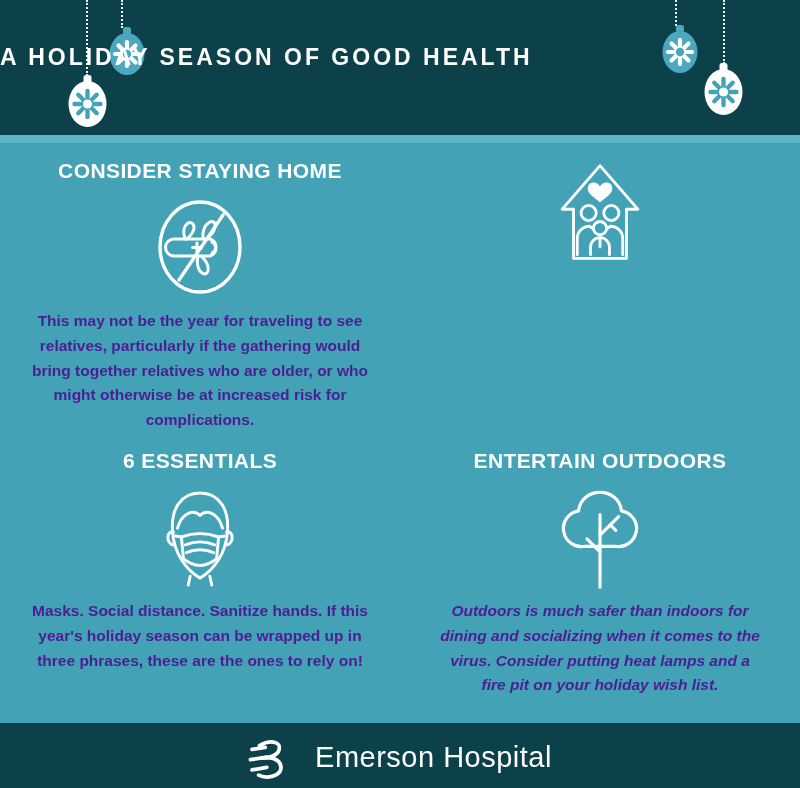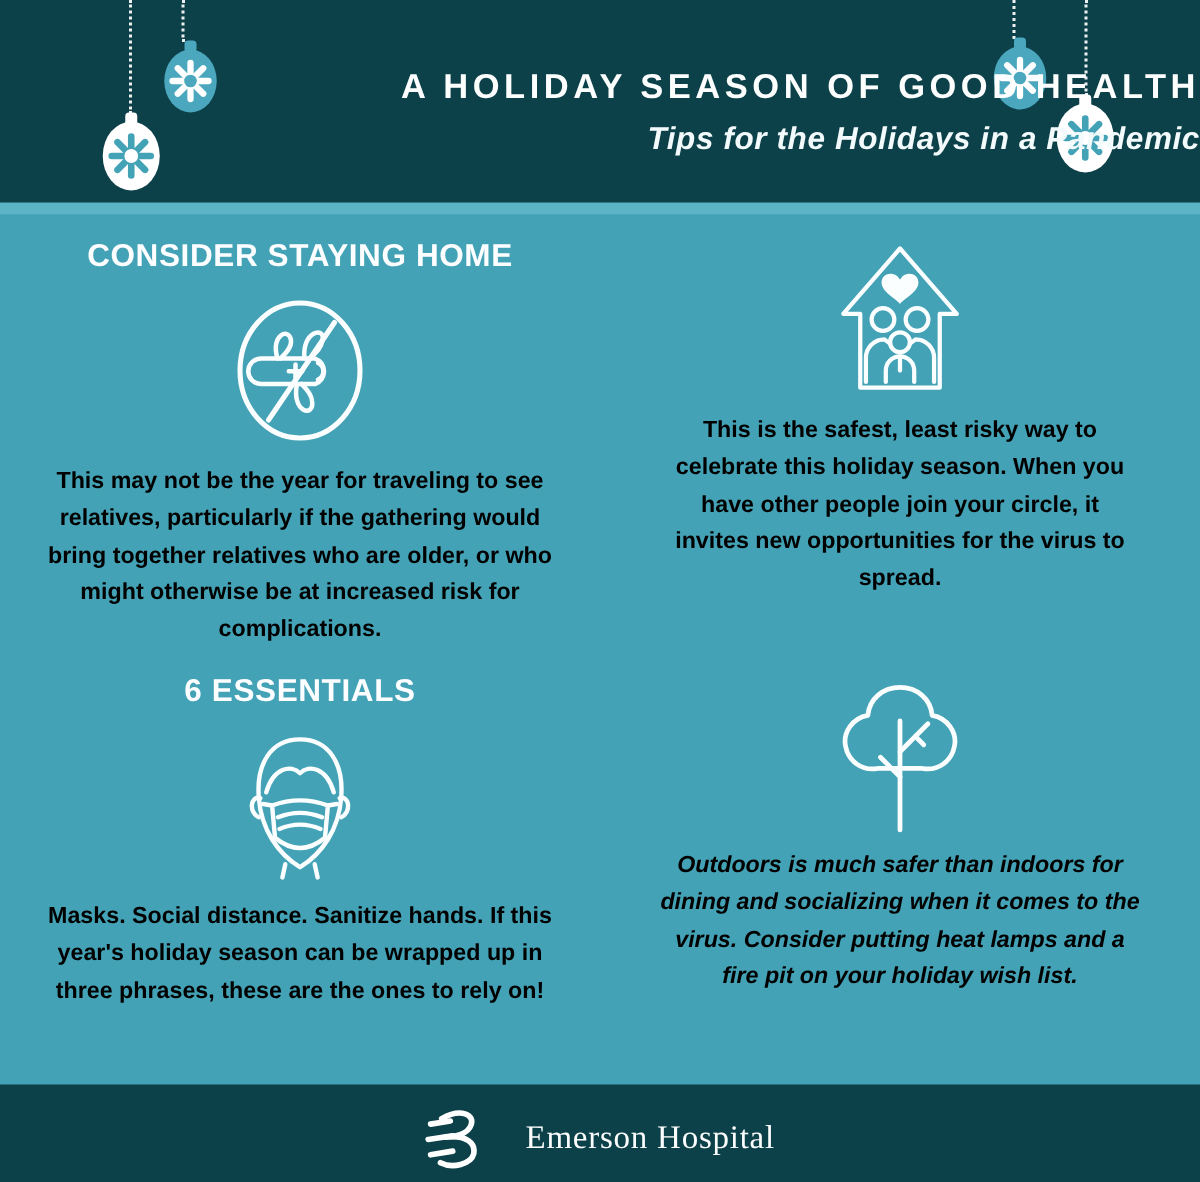--- a/index.html
+++ b/index.html
@@ -8,21 +8,21 @@
     font-family:"Liberation Sans","DejaVu Sans",sans-serif;
     background:#43a2b5;
   }
   .poster{width:800px;height:788px;display:flex;flex-direction:column;position:relative;}
 
   
   .header{
     position:relative;height:135px;flex:0 0 135px;
     background:#0d4149;color:#ffffff;overflow:visible;z-index:2;
   }
-  .header-text{position:absolute;left:0;right:0;top:44px;text-align:right;}
+  .header-text{position:absolute;left:0;right:0;top:44px;text-align:left;}
   .title{
     font-size:23px;font-weight:800;letter-spacing:3px;color:#fdfefe;margin:0;
   }
   .subtitle{
     margin:10px 0 0 0;font-size:21px;font-style:italic;font-weight:700;
     letter-spacing:.4px;color:#f2fafb;
   }
   .string{position:absolute;top:0;border-left:2px dotted rgba(255,255,255,.92);}
   .ornament{position:absolute;}
 
@@ -36,34 +36,34 @@
   }
   .quad{
     display:flex;flex-direction:column;align-items:center;
     padding-top:16px;text-align:center;color:#f0fafb;
   }
   .quad h2{
     margin:0 0 10px 0;font-size:21px;font-weight:800;letter-spacing:.4px;color:#fdfeff;
   }
   .icon-wrap{height:108px;display:flex;align-items:center;justify-content:center;margin-bottom:8px;}
   .quad p{
-    margin:0;font-size:15.5px;font-weight:700;line-height:1.6;color:#000000;
+    margin:0;font-size:15.5px;font-weight:700;line-height:1.6;color:#4c1d95;
   }
   .w1{max-width:336px;} .w2{max-width:318px;} .w3{max-width:346px;} .w4{max-width:324px;font-style:italic;}
 
   .lineart{stroke:#fbfeff;stroke-width:3;fill:none;stroke-linecap:round;stroke-linejoin:round;}
 
   
   .footer{
     height:70px;flex:0 0 70px;background:#0d4149;border-bottom:3px solid #2f7e8d;
     display:flex;align-items:center;justify-content:center;gap:10px;color:#ffffff;
   }
   .brand{
-    font-family:Liberation Serif, serif;
-    font-size:22px;letter-spacing:.5px;color:#fbfdfd;margin-left:21px;
+    font-family:Liberation Sans, sans-serif;
+    font-size:29px;letter-spacing:.5px;color:#fbfdfd;margin-left:21px;
   }
 </style>
 </head>
 <body>
 
 <div class="poster">
 
   <div class="header">
 
     <div class="string" style="left:86px;height:76px;"></div>
@@ -114,21 +114,20 @@
         <line x1="23.5" y1="17" x2="23.5" y2="43"></line>
         <line x1="10.5" y1="30" x2="36.5" y2="30"></line>
         <line x1="14.3" y1="20.8" x2="32.7" y2="39.2"></line>
         <line x1="32.7" y1="20.8" x2="14.3" y2="39.2"></line>
       </g>
       <circle cx="23.5" cy="30" r="4.6" fill="#ffffff"></circle>
     </svg>
 
     <div class="header-text">
       <h1 class="title">A HOLIDAY SEASON OF GOOD HEALTH</h1>
-      <div class="subtitle">Tips for the Holidays in a Pandemic</div>
     </div>
   </div>
 
   <div class="strip"></div>
 
   <div class="main">
 
     <div class="quad">
       <h2>CONSIDER STAYING HOME</h2>
       <div class="icon-wrap">
@@ -164,21 +163,20 @@
           <circle cx="62" cy="56" r="8"></circle>
 
           <path d="M26,100 v-17 a13,13 0 0 1 13,-13 l4,3"></path>
           <path d="M74,100 v-17 a13,13 0 0 0 -13,-13 l-4,3"></path>
 
           <circle cx="50" cy="72" r="7"></circle>
           <path d="M40,100 v-8 a10,10 0 0 1 10,-10 a10,10 0 0 1 10,10 v8"></path>
           <path d="M50,82 v10"></path>
         </svg>
       </div>
-      <p class="w2">This is the safest, least risky way to celebrate this holiday season. When you have other people join your circle, it invites new opportunities for the virus to spread.</p>
     </div>
 
     <div class="quad">
       <h2>6 ESSENTIALS</h2>
       <div class="icon-wrap">
         <svg width="94" height="102" viewBox="0 0 96 104" class="lineart">
 
           <path d="M48,7 C68,7 78,24 76,47 C74.5,68 63,85 48,94 C33,85 21.5,68 20,47 C18,24 28,7 48,7 Z"></path>
 
           <path d="M25,43 C30,26 42,24 48,30 C54,24 66,26 71,43"></path>
@@ -192,20 +190,21 @@
 
           <path d="M29,52 L23,51 M67,52 L73,51"></path>
 
           <path d="M38,92 L36,101 M58,92 L60,101"></path>
         </svg>
       </div>
       <p class="w3">Masks. Social distance. Sanitize hands. If this year's holiday season can be wrapped up in three phrases, these are the ones to rely on!</p>
     </div>
 
     <div class="quad">
+      <h2>ENTERTAIN OUTDOORS</h2>
       <div class="icon-wrap">
         <svg width="94" height="108" viewBox="0 0 96 116" class="lineart">
 
           <path d="M48,10 C60,10 70,18 71,30 C82,32 89,42 87,52 C85,63 75,70 64,68 L32,68 C21,70 11,63 9,52 C7,42 14,32 25,30 C26,18 36,10 48,10 Z" stroke-width="3.4"></path>
 
           <path d="M48,34 L48,112" stroke-width="3.4"></path>
           <path d="M48,56 L68,36" stroke-width="3.4"></path>
           <path d="M59,45 L65,51" stroke-width="3.4"></path>
           <path d="M48,74 L34,60" stroke-width="3.4"></path>
         </svg>

